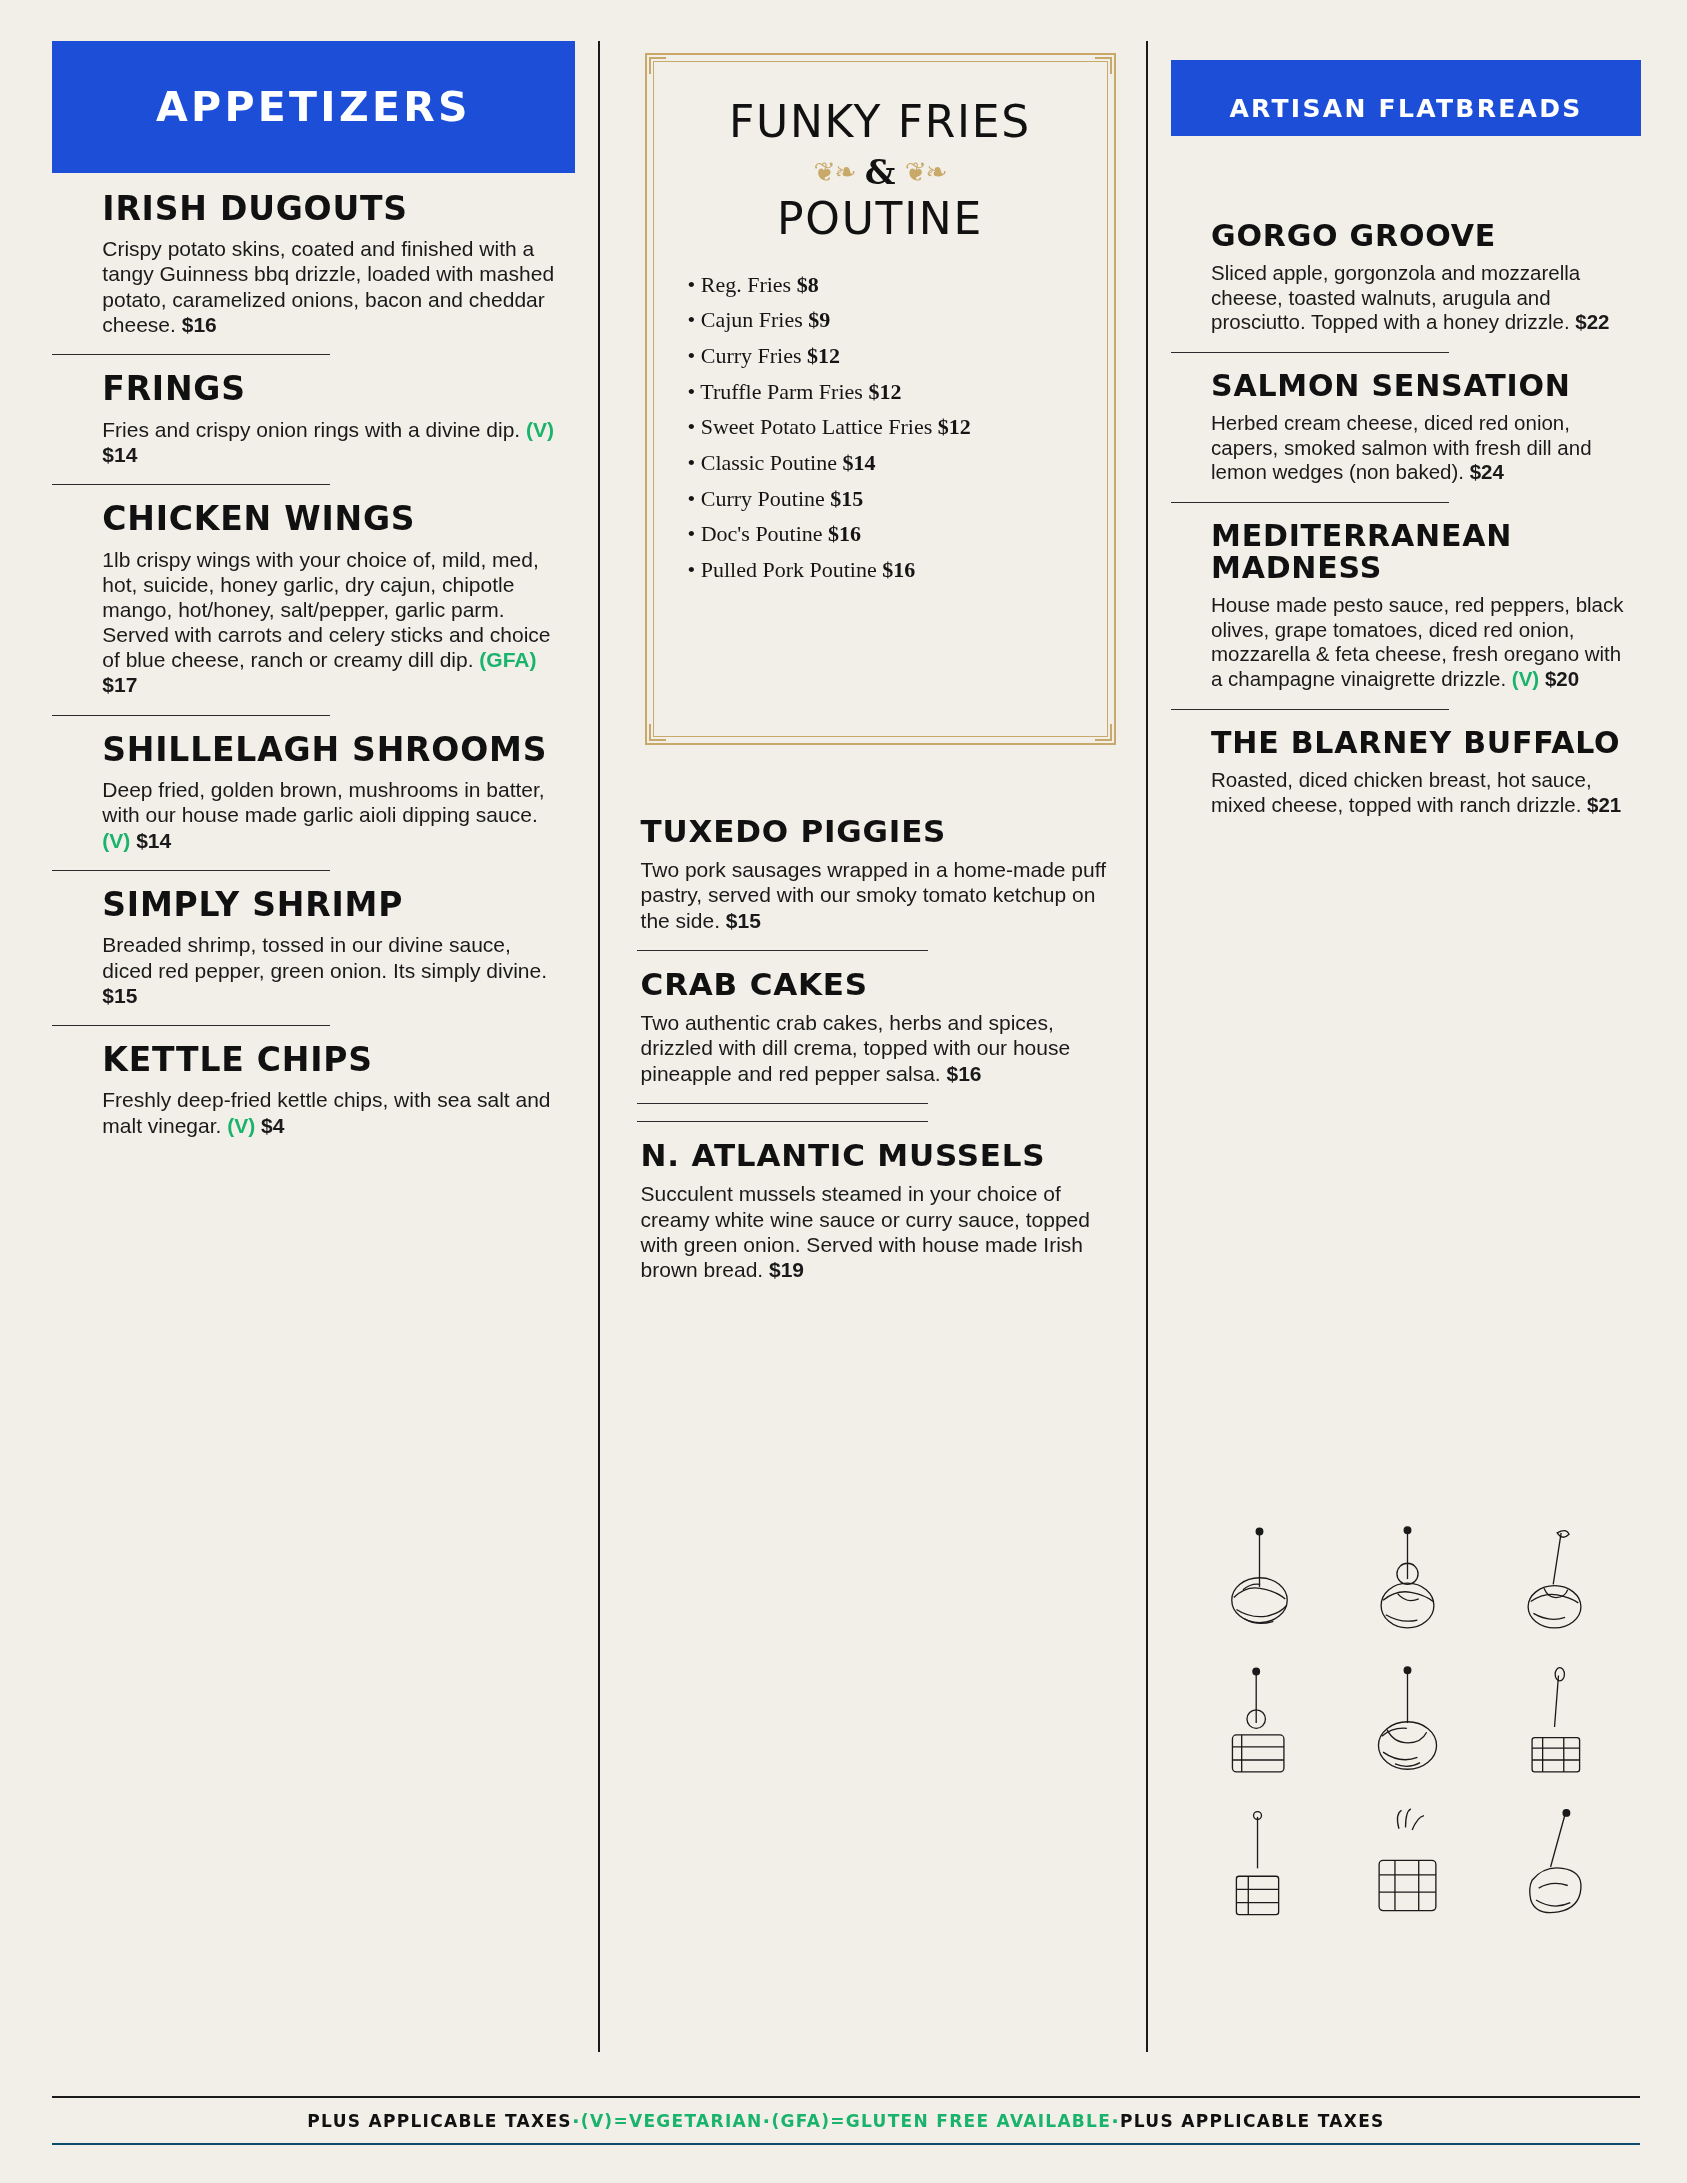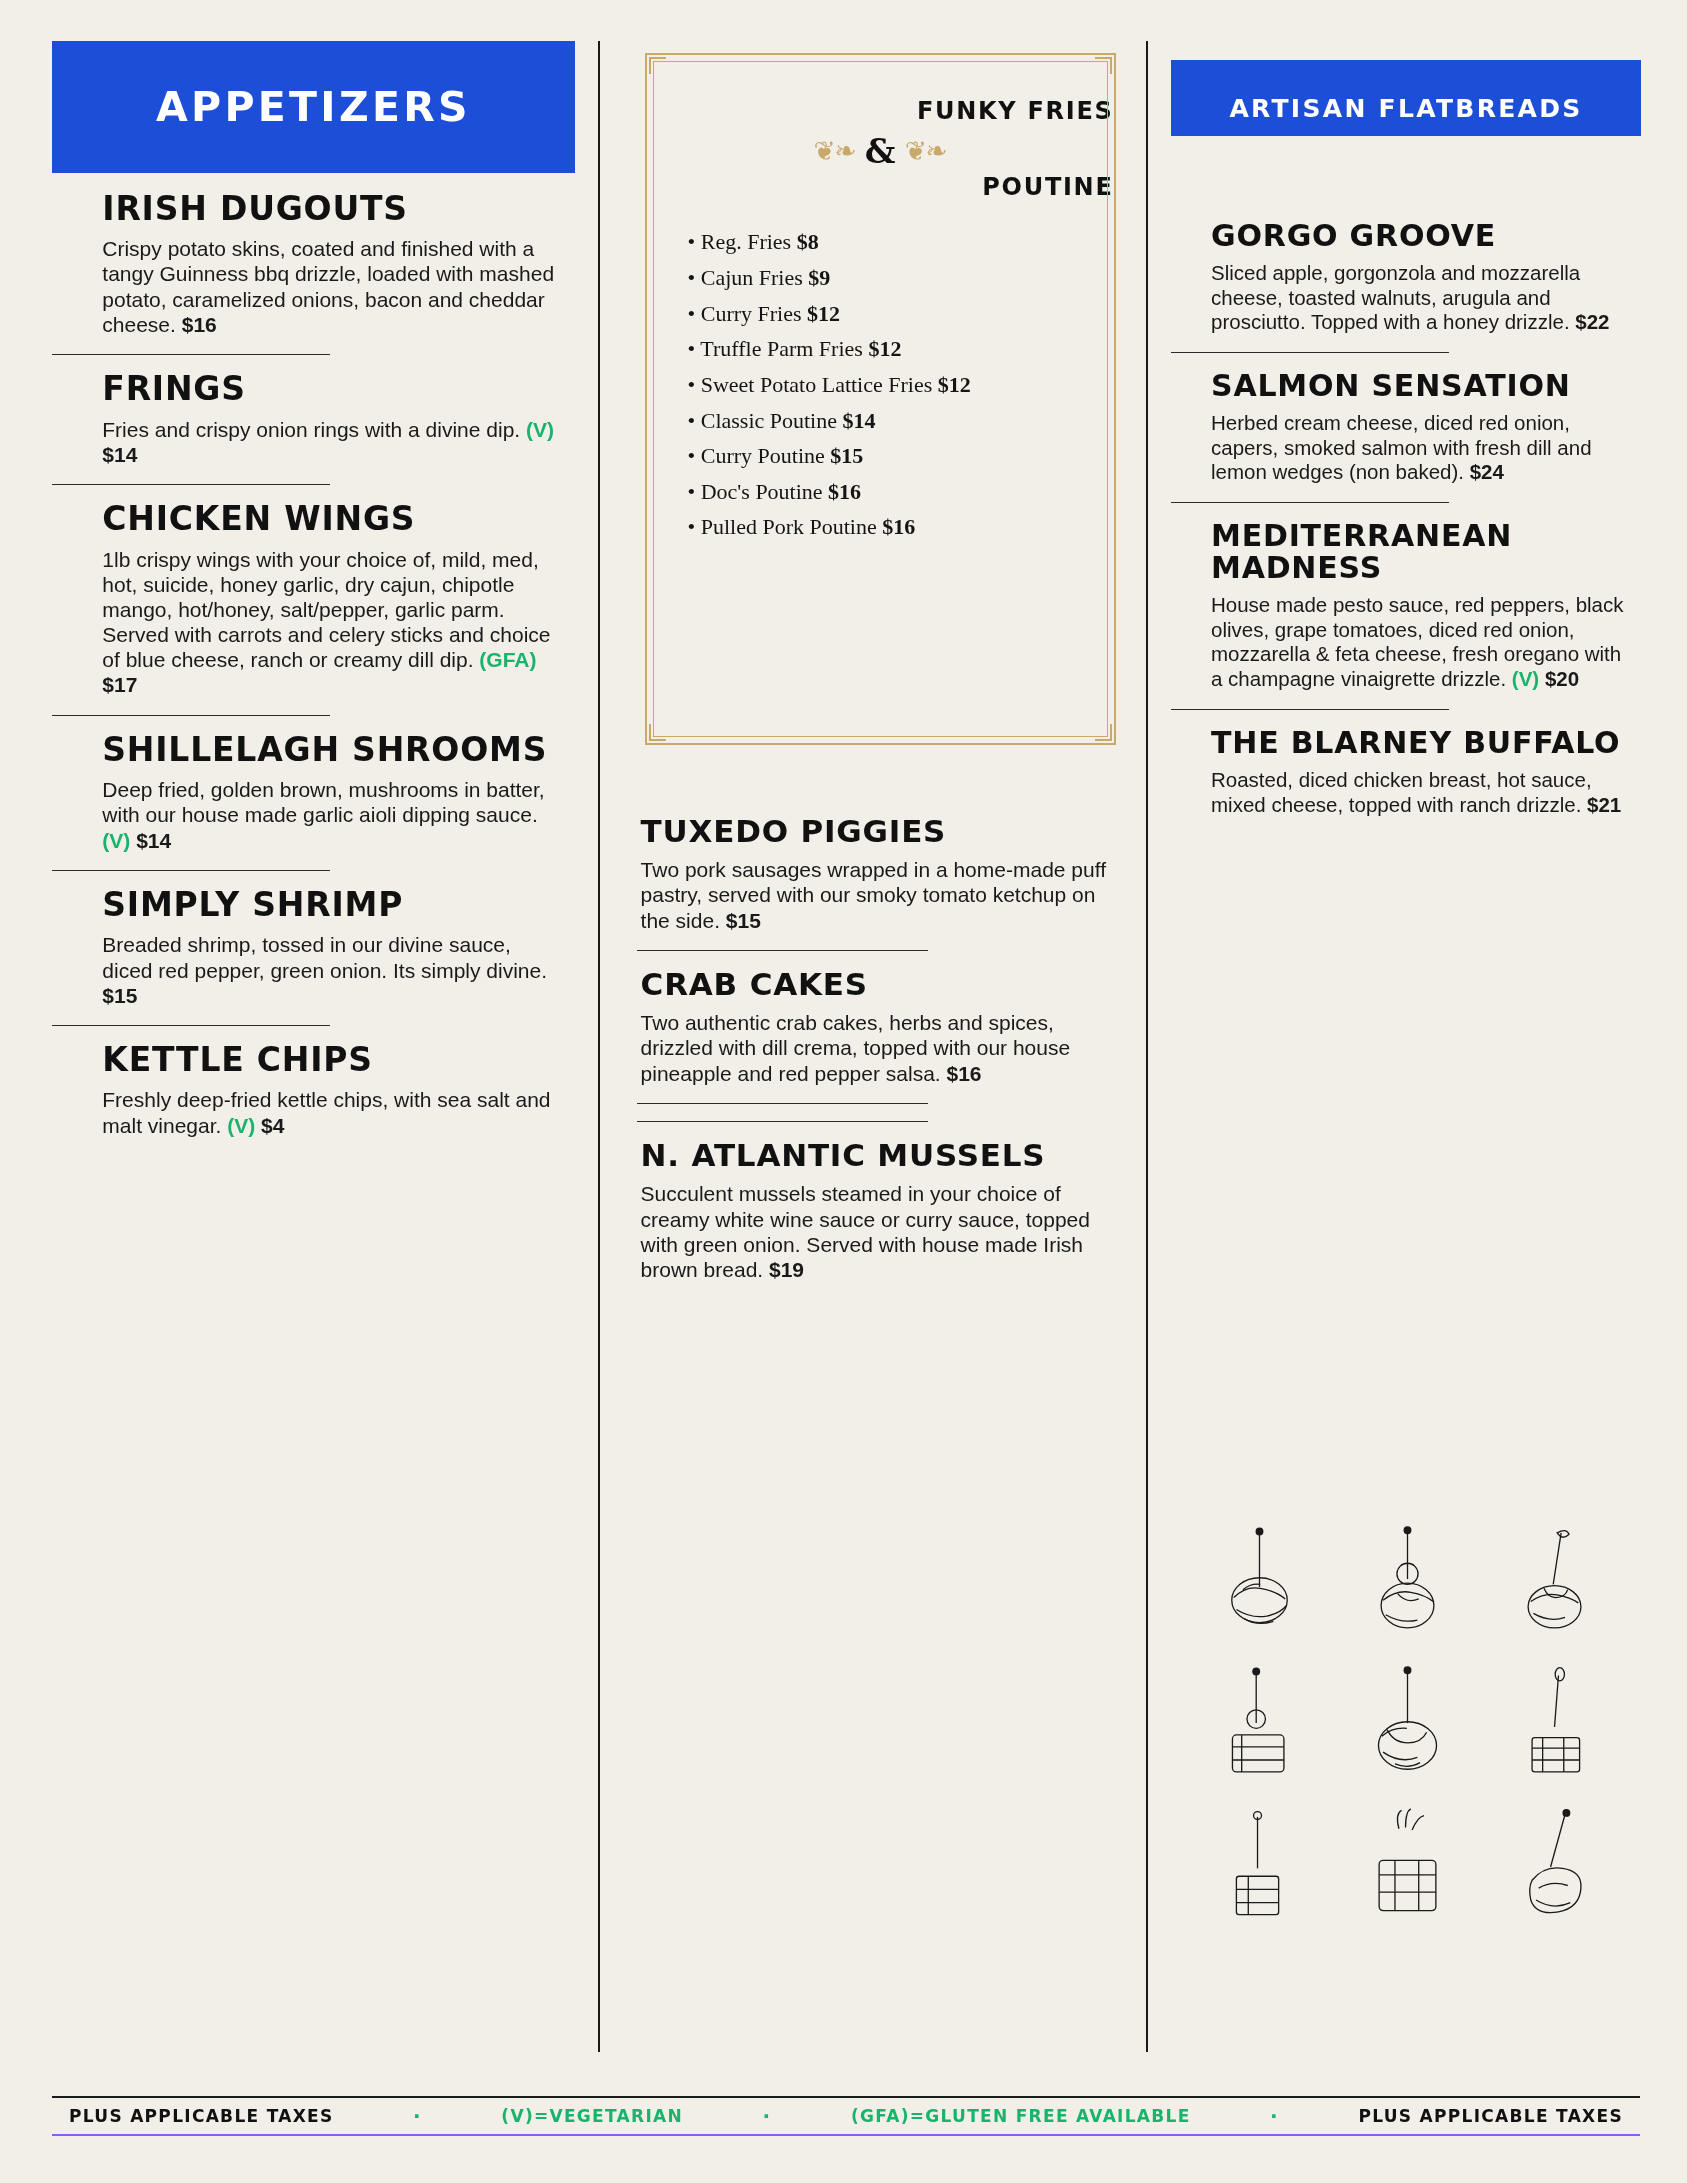--- a/index.html
+++ b/index.html
@@ -126,24 +126,24 @@
     width: 17px; height: 17px;
     border: 0 solid #c9a96a;
   }
   .corner.tl { left: 2px;  top: 2px;   border-left-width:2px; border-top-width:2px; transform: rotate(0deg); }
   .corner.tr { right: 2px; top: 2px;   border-right-width:2px; border-top-width:2px; }
   .corner.bl { left: 2px;  bottom: 2px;border-left-width:2px; border-bottom-width:2px; }
   .corner.br { right: 2px; bottom: 2px;border-right-width:2px; border-bottom-width:2px; }
 
   .fries-title {
     margin-top: 44px;
-    text-align: right;
+    text-align: center;
     font-family: "DejaVu Sans", sans-serif;
-    font-weight: bold;
-    font-size: 24px;
+    font-weight: normal;
+    font-size: 44px;
     letter-spacing: 1.7px;
     text-transform: uppercase;
     line-height: 1.06;
   }
   .amp-row {
     display: flex;
     align-items: center;
     justify-content: center;
     gap: 9.3px;
     margin: 6.6px 0 4px 0;
@@ -191,26 +191,26 @@
   }
   .art-cell { display:flex; align-items:center; justify-content:center; }
   .art-cell svg { display:block; }
 
   
   .footer {
     position: absolute;
     left: 52px;
     top: 2096px;
     width: 1588px;
-    height: 40px;
+    height: 49px;
     border-top: 2px solid #1a1a1a;
-    border-bottom: 2px solid #8b5cf6;
+    border-bottom: 2px solid #0c4a6e;
     display: flex;
     align-items: center;
-    justify-content: space-between;
+    justify-content: center;
     padding: 0 17px;
     font-family: "DejaVu Sans", sans-serif;
     font-weight: bold;
     font-size: 17px;
     letter-spacing: 1.3px;
     text-transform: uppercase;
   }
   .footer .dot { color: #19b36b; font-size: 20px; }
   .footer .green { color: #19b36b; }
 </style>

